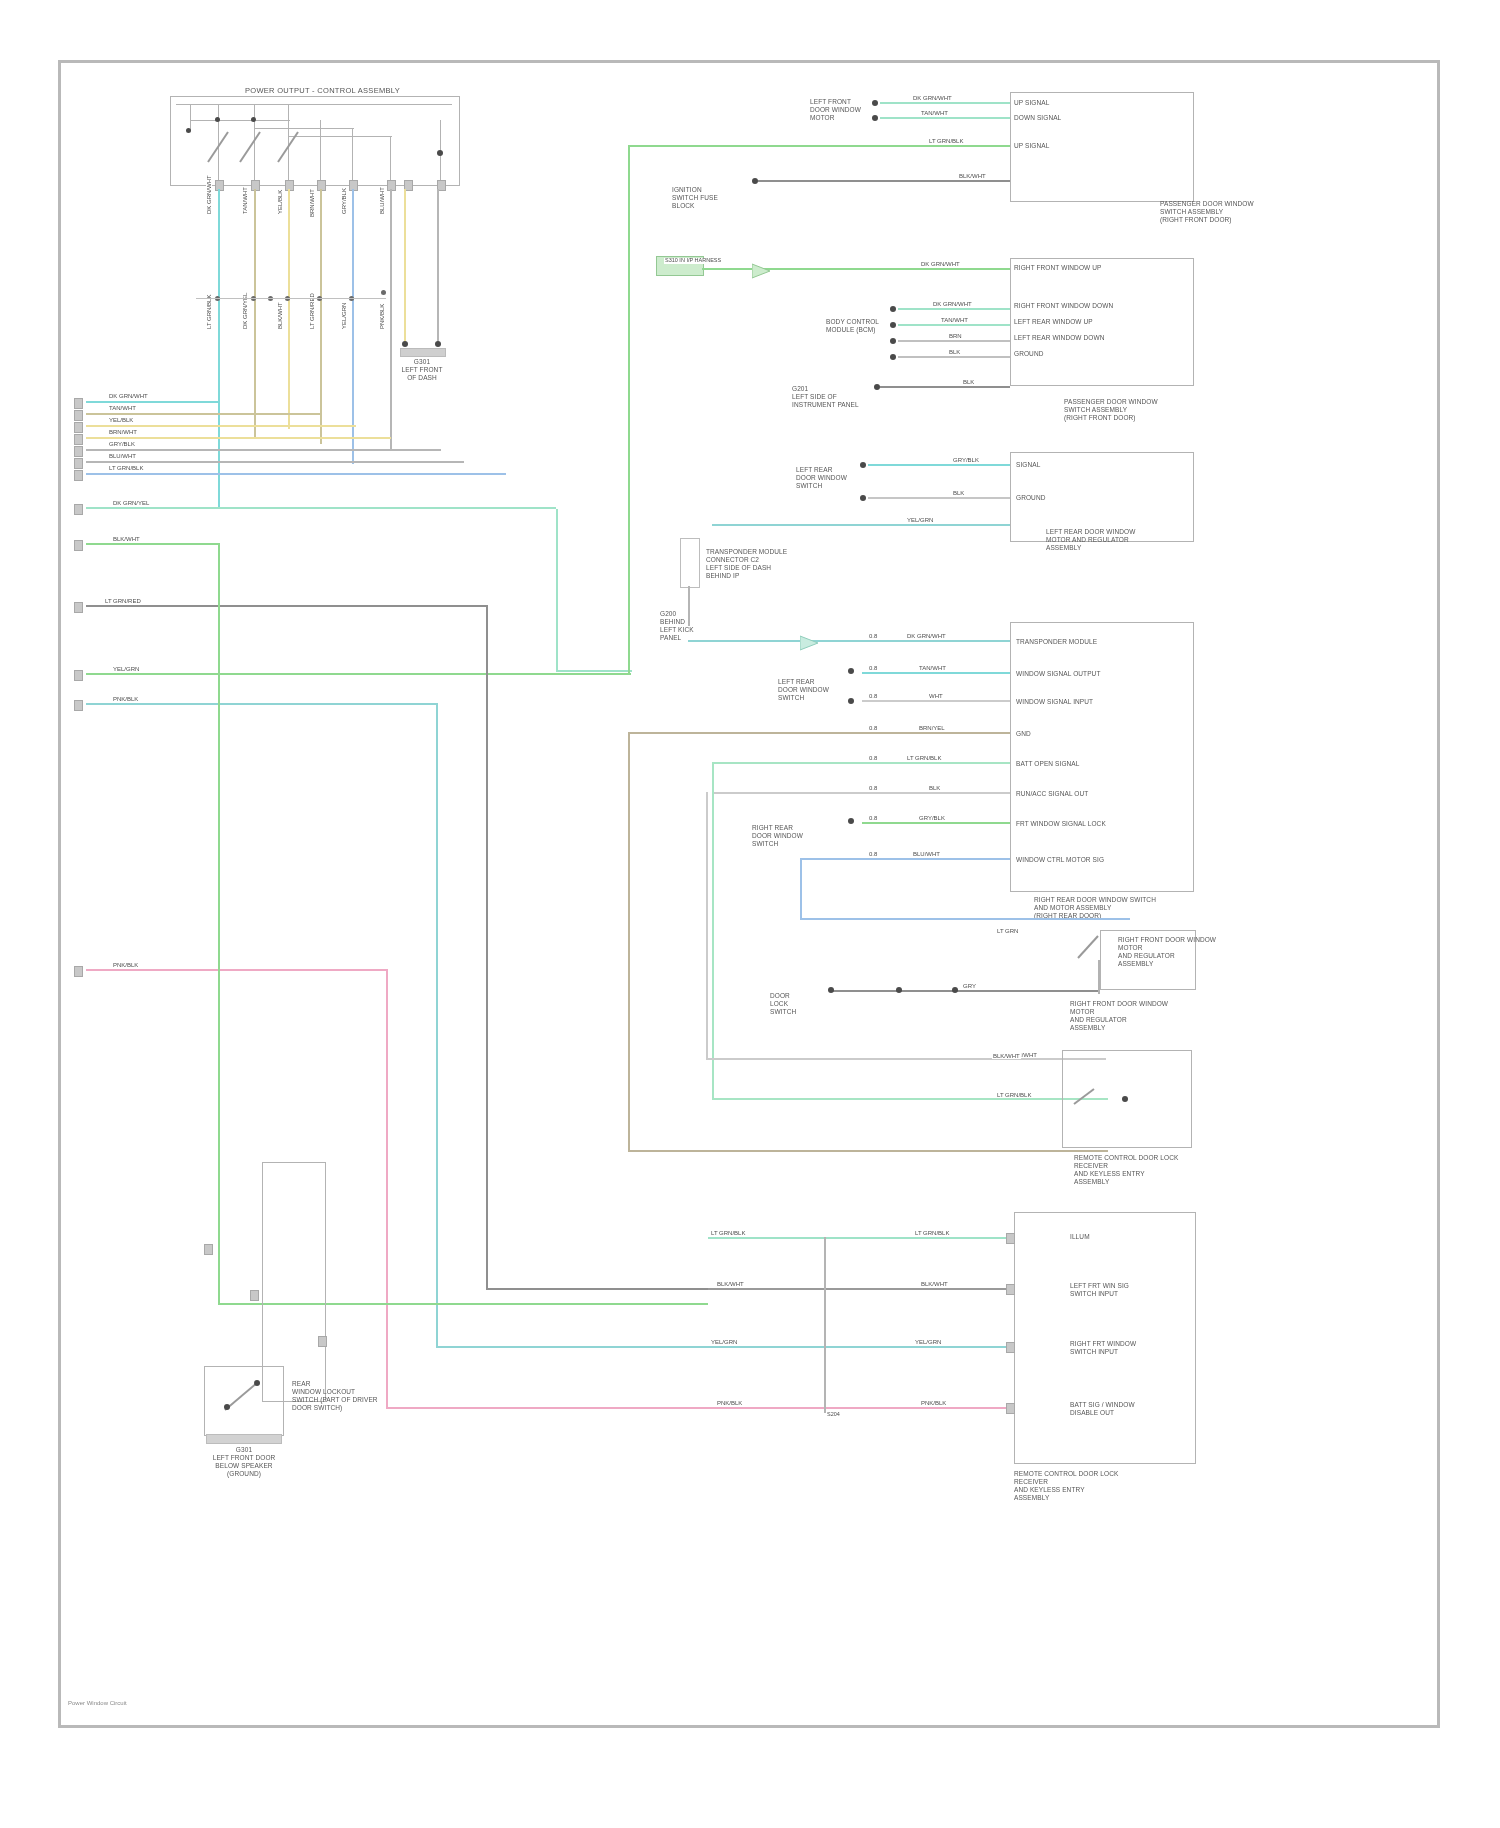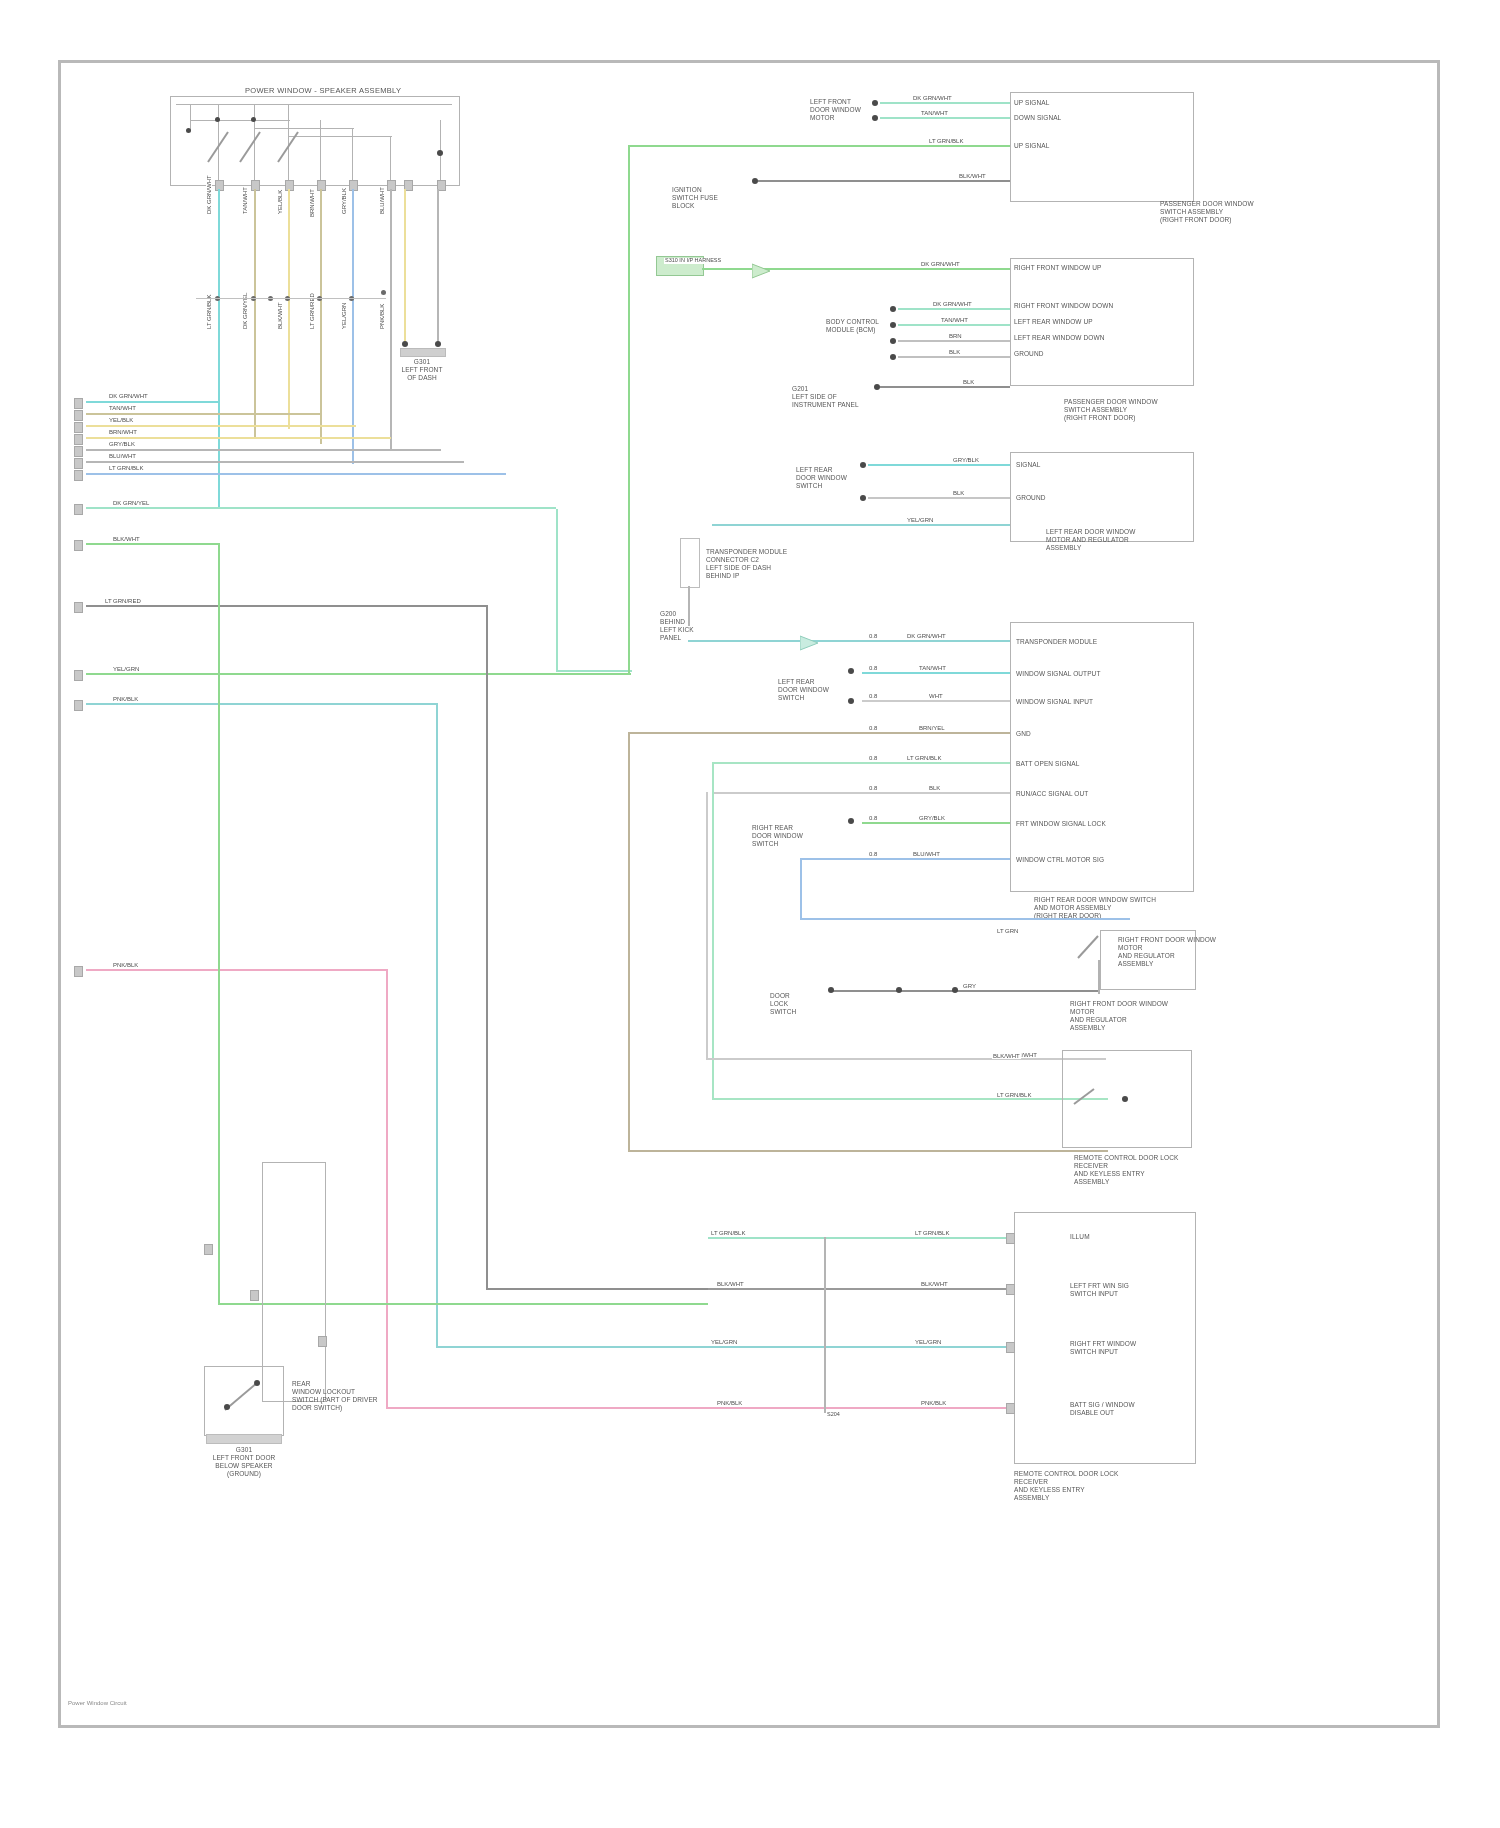--- a/index.html
+++ b/index.html
@@ -25,21 +25,21 @@
   .sw{position:absolute;}
   .conn{position:absolute;width:9px;height:7px;border:1px solid #9a9a9a;background:#d8d8d8;}
 </style>
 </head>
 <body>
 
 <div id="stage">
 
   <div class="frame" style="left:58px;top:60px;width:1376px;height:1662px;"></div>
 
-  <div class="title c" style="left:245px;top:86px;width:270px;">POWER WINDOW - SPEAKER ASSEMBLY</div>
+  <div class="title c" style="left:245px;top:86px;width:270px;">POWER OUTPUT - CONTROL ASSEMBLY</div>
 
   <div class="box" style="left:170px;top:96px;width:288px;height:88px;"></div>
 
   <div class="wire" style="left:176px;top:104px;width:276px;height:1.4px;background:#b3b3b3;"></div>
 
   <div class="wire" style="left:190px;top:104px;width:1.4px;height:26px;background:#b3b3b3;"></div>
   <div class="wire" style="left:218px;top:104px;width:1.4px;height:80px;background:#b3b3b3;"></div>
   <div class="wire" style="left:254px;top:104px;width:1.4px;height:80px;background:#b3b3b3;"></div>
   <div class="wire" style="left:288px;top:104px;width:1.4px;height:80px;background:#b3b3b3;"></div>
   <div class="wire" style="left:320px;top:120px;width:1.4px;height:64px;background:#b3b3b3;"></div>

